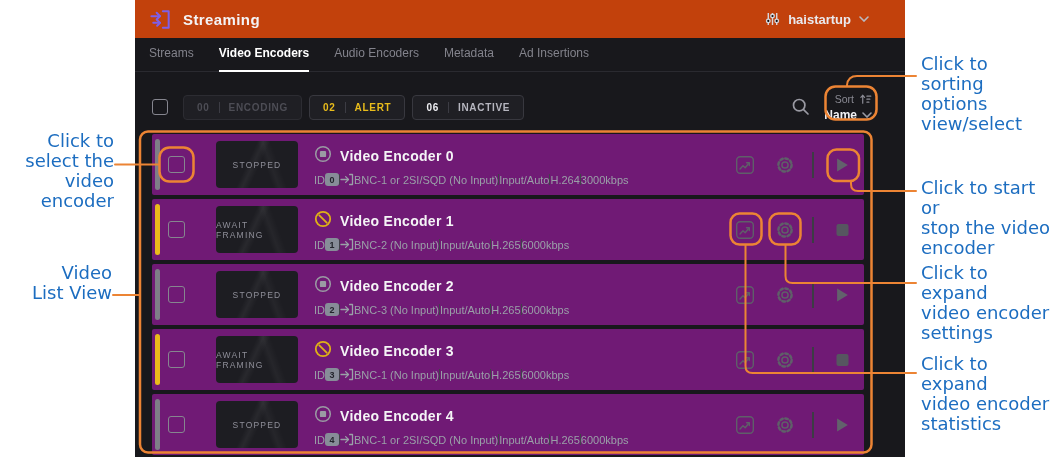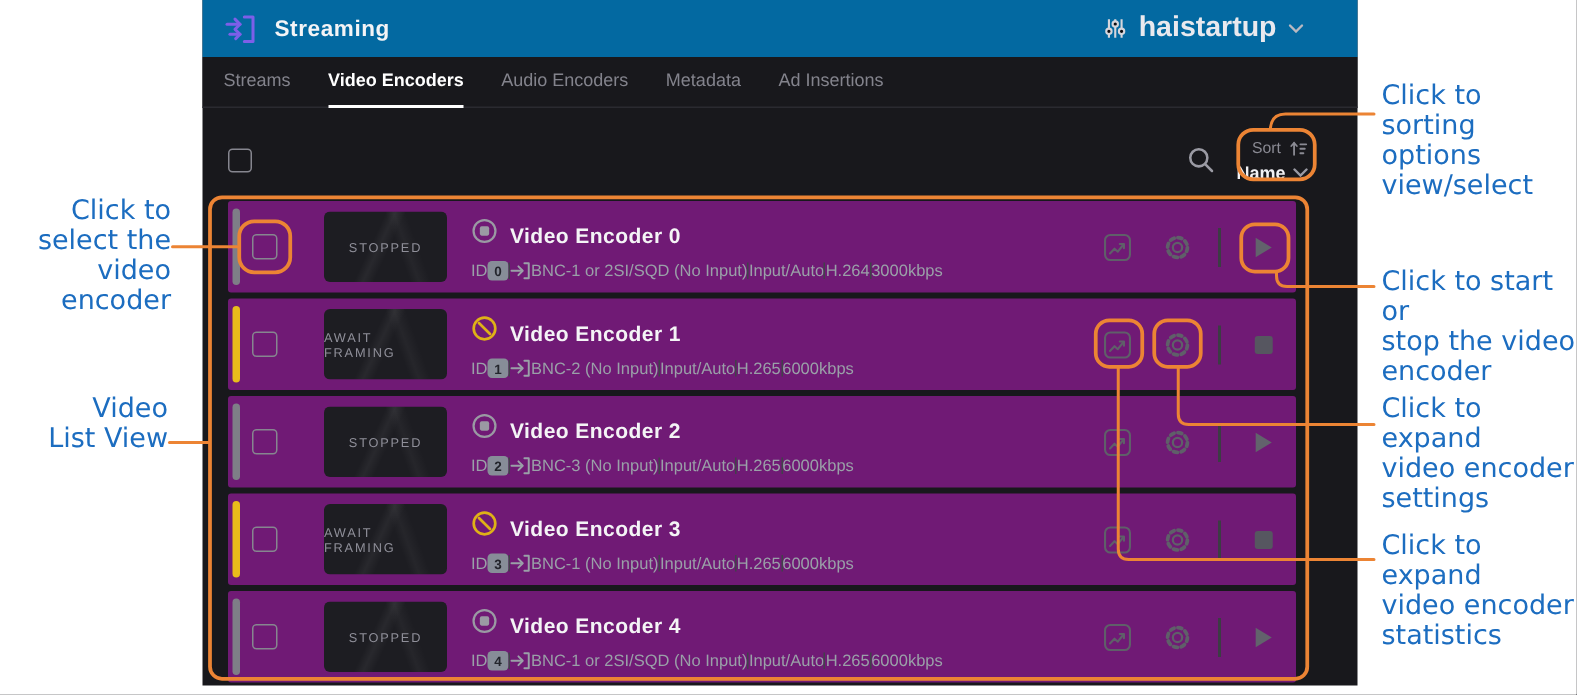--- a/index.html
+++ b/index.html
@@ -2,25 +2,25 @@
 <html><head>
 <meta charset="utf-8">
 <style>
   * { margin:0; padding:0; box-sizing:border-box; }
   body { font-family:"Liberation Sans", sans-serif; background:#fff; }
   .canvas { position:relative; width:1051px; height:463px; background:#ffffff; overflow:hidden; }
 
   
   .app { position:absolute; left:135px; top:0; width:770px; height:457px; background:#18181c; color:#e8e8ec; }
 
-  .hdr { position:absolute; top:0; left:0; right:0; height:38px; background:#0369a1; display:flex; align-items:center; }
+  .hdr { position:absolute; top:0; left:0; right:0; height:38px; background:#c2410c; display:flex; align-items:center; }
   .brand { display:flex; align-items:center; gap:10px; margin-left:13px; }
   .app-title { font-size:15px; font-weight:700; letter-spacing:.4px; color:#f4f4f6; }
   .account { position:absolute; right:36px; top:0; height:38px; display:flex; align-items:center; gap:8px; cursor:pointer; }
-  .account-name { font-size:19px; font-weight:600; color:#e9e9ee; }
+  .account-name { font-size:13px; font-weight:600; color:#e9e9ee; }
 
   .tabbar { position:absolute; top:38px; left:0; right:0; height:34px; border-bottom:1px solid #2a2a30; display:flex; align-items:flex-end; padding-left:14px; gap:25px; background:#18181c; }
   .tab { position:relative; font-size:12px; color:#83838c; padding-bottom:11px; cursor:pointer; white-space:nowrap; }
   .tab.active { color:#ffffff; font-weight:700; }
   .tab.active::after { content:""; position:absolute; left:0; right:0; bottom:-1px; height:2.5px; background:#ffffff; }
 
   .toolbar { position:absolute; top:92px; left:17px; right:33px; height:30px; display:flex; align-items:center; }
   .cbx { width:16px; height:16px; border:1.5px solid #86868f; border-radius:3px; background:transparent; cursor:pointer; flex:0 0 auto; }
   .filters { display:flex; gap:7px; margin-left:15px; }
   .fbtn { height:25px; display:flex; align-items:center; gap:9px; padding:0 13px; border:1px solid #38383f; border-radius:4px; background:#1f1f24; font-size:10px; font-weight:700; letter-spacing:.7px; cursor:pointer; }
@@ -107,20 +107,37 @@
     <div class="tabbar">
       <div class="tab">Streams</div>
       <div class="tab active">Video Encoders</div>
       <div class="tab">Audio Encoders</div>
       <div class="tab">Metadata</div>
       <div class="tab">Ad Insertions</div>
     </div>
 
     <div class="toolbar">
       <div class="cbx"></div>
+      <div class="filters" id="filters">
+          <div class="fbtn dim">
+            <span class="cnt">00</span>
+            <span class="vsep"></span>
+            <span class="lbl">ENCODING</span>
+          </div>
+          <div class="fbtn alert">
+            <span class="cnt">02</span>
+            <span class="vsep"></span>
+            <span class="lbl">ALERT</span>
+          </div>
+          <div class="fbtn normal">
+            <span class="cnt">06</span>
+            <span class="vsep"></span>
+            <span class="lbl">INACTIVE</span>
+          </div>
+        </div>
       <div class="tool-right">
         <span class="search-btn">
           <svg width="20" height="20" viewBox="0 0 20 20" fill="none" stroke="currentColor" stroke-width="1.7" stroke-linecap="round">
               <circle cx="8.2" cy="8.2" r="5.7"></circle>
               <path d="M12.6 12.6 L17 17"></path>
             </svg>
         </span>
         <div class="sortctl">
           <div class="sort-top">
             <span>Sort</span>

